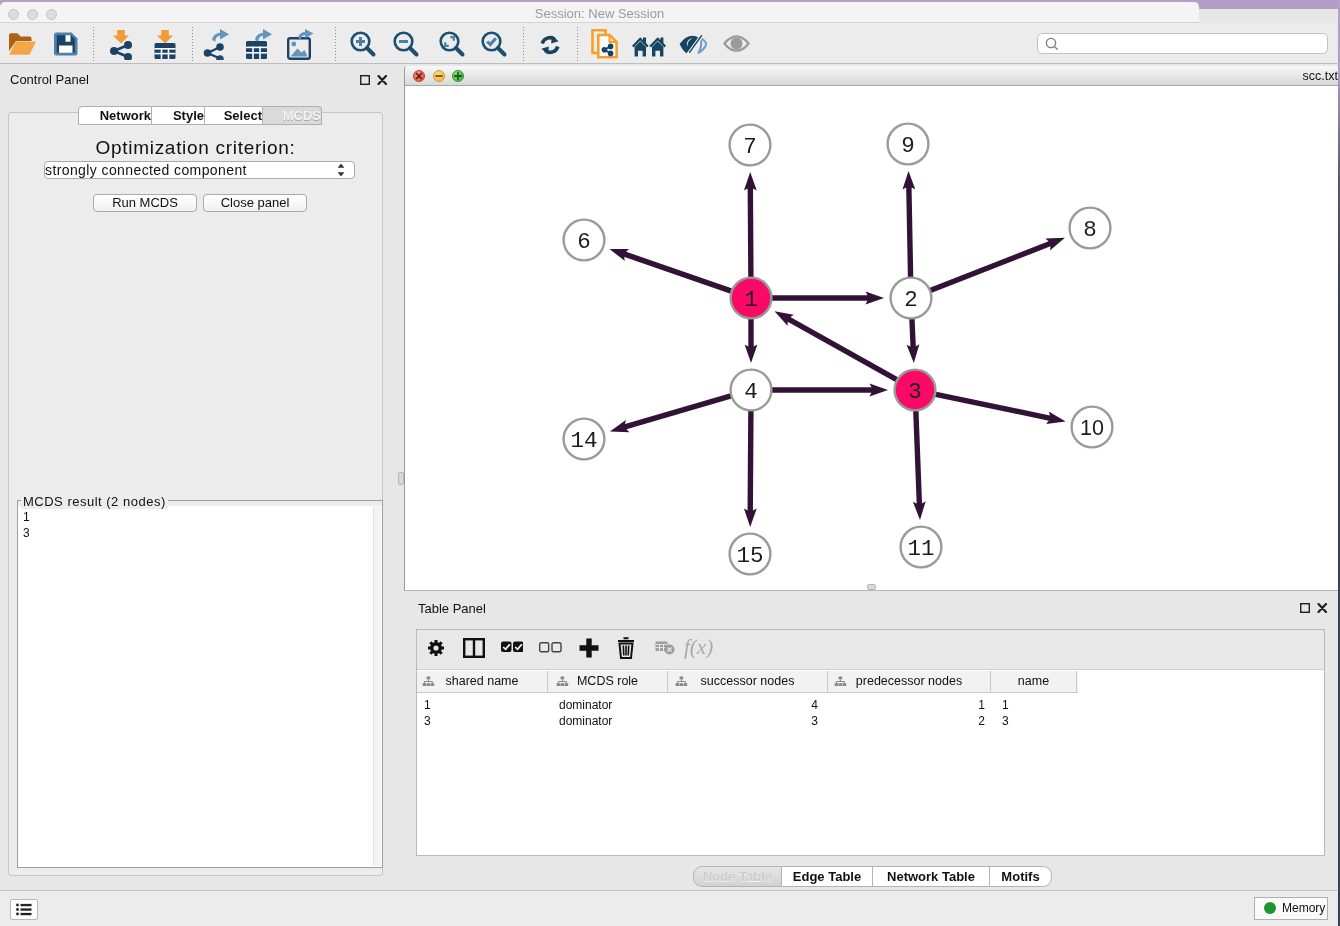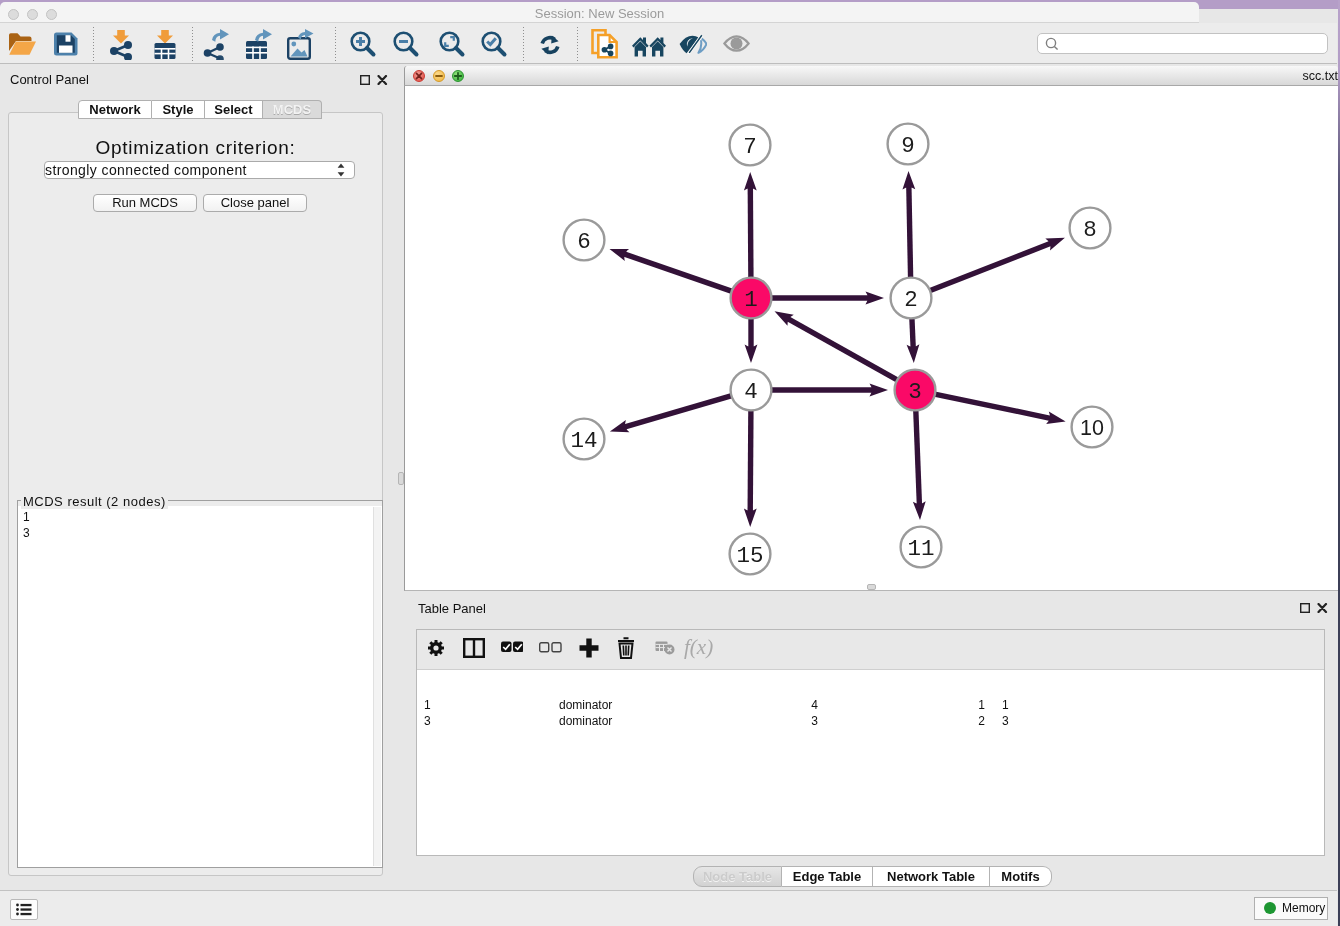--- a/index.html
+++ b/index.html
@@ -7,21 +7,21 @@
 #edgeR{left:1338px;top:0;width:2px;height:926px;background:linear-gradient(#b8a2ca 0px,#b29cc6 70px,#5a5578 180px,#3c3f57 300px,#3c3f57 100%)}
 #edgeT{left:0;top:0;width:1340px;height:9px;background:#b49dc7}
 #titlebar{left:0;top:2px;width:1199px;height:21px;background:#f4f4f4;border-bottom:1px solid #d4d4d4;border-radius:5px 5px 0 0}
 .tl{position:absolute;top:7px;width:11px;height:11px;border-radius:50%;background:#dcdcdc;border:1px solid #c3c3c3}
 #wtitle{position:absolute;left:0;top:4px;width:100%;text-align:center;font-size:13px;color:#9b9b9b}
 #toolbar{left:0;top:23px;width:1337px;height:41px;background:#ececec;border-bottom:1px solid #bdbdbd}
 .sep{position:absolute;top:4px;width:1px;height:34px;background-image:linear-gradient(#8f8f8f 34%,transparent 34%);background-size:1px 3px}
 #searchbox{left:1037px;top:33px;width:291px;height:21px;background:#fff;border:1px solid #c2c2c2;border-radius:5px}
 
 #cp-title{left:10px;top:72px;font-size:13px;color:#111}
-.tab{position:absolute;top:100px;height:19px;background:#fff;border:1px solid #b0b0b0;font-size:13px;font-weight:bold;color:#111;text-align:center;line-height:17px}
+.tab{position:absolute;top:106px;height:19px;background:#fff;border:1px solid #b0b0b0;font-size:13px;font-weight:bold;color:#111;text-align:right;line-height:17px}
 #cp-panel{left:8px;top:112px;width:375px;height:764px;background:#ececec;border:1px solid #c6c6c6;border-radius:3px}
 #opt-label{left:0px;top:137px;width:391px;text-align:center;font-size:19px;letter-spacing:0.7px;color:#111}
 #combo{left:44px;top:161px;width:311px;height:18px;background:#fff;border:1px solid #aaa;border-radius:4px;font-size:14px;letter-spacing:0.4px;color:#111;line-height:16px;}
 .btn{position:absolute;height:18px;background:linear-gradient(#ffffff,#f1f1f1);border:1px solid #ababab;border-radius:4px;font-size:13px;color:#111;text-align:center;line-height:16px}
 #fieldset{left:17px;top:500px;width:366px;height:368px;border:1px solid #9f9f9f}
 #fs-legend{left:21px;top:494px;font-size:13px;letter-spacing:0.5px;color:#111;background:#ececec;padding:0 2px}
 #fs-inner{left:18px;top:506px;width:364px;height:361px;background:#fff;font-size:12px;color:#111;padding:3px 0 0 5px;line-height:16px}
 #fs-scroll{left:373px;top:507px;width:8px;height:359px;background:#f3f3f3;border-left:1px solid #e0e0e0}
 
 #vsplit-handle{left:398px;top:472px;width:6px;height:13px;background:#d9d9d9;border:1px solid #b5b5b5;border-radius:2px}
@@ -343,20 +343,39 @@
           <line x1="0.5" y1="3.4" x2="12.5" y2="3.4"></line>
           <line x1="0.5" y1="6.6" x2="12.5" y2="6.6"></line>
           <line x1="4.5" y1="3" x2="4.5" y2="10"></line>
           <line x1="8.5" y1="3" x2="8.5" y2="10"></line>
         </g>
     <circle cx="14.5" cy="8.5" r="5" fill="#9b9b9b"></circle>
     <path d="M12.5 6.5 L16.5 10.5 M16.5 6.5 L12.5 10.5" stroke="#e8e8e8" stroke-width="1.4"></path>
   </svg>
   <div class="abs" style="left:267px;top:5px;font-family:'Liberation Serif',serif;font-style:italic;font-size:21px;color:#a9a9a9">f(x)</div>
   </div>
+  <div class="abs" id="tp-header">
+    <div class="hcell" style="left:0;width:131px">shared name</div>
+    <div class="hcell" style="left:131px;width:120px">MCDS role</div>
+    <div class="hcell" style="left:251px;width:160px">successor nodes</div>
+    <div class="hcell" style="left:411px;width:163px">predecessor nodes</div>
+    <div class="hcell" style="left:574px;width:86px">name</div>
+    <svg class="hicon" width="13" height="11" style="left:5px">
+        <use href="#tree"></use>
+      </svg>
+    <svg class="hicon" width="13" height="11" style="left:139px">
+        <use href="#tree"></use>
+      </svg>
+    <svg class="hicon" width="13" height="11" style="left:258px">
+        <use href="#tree"></use>
+      </svg>
+    <svg class="hicon" width="13" height="11" style="left:417px">
+        <use href="#tree"></use>
+      </svg>
+  </div>
   <svg width="0" height="0">
       <defs>
         <g id="tree">
           <rect x="4.6" y="0.5" width="3.6" height="2.8" fill="#888"></rect>
           <rect x="0.6" y="7.2" width="3.6" height="2.8" fill="#888"></rect>
           <rect x="4.6" y="7.2" width="3.6" height="2.8" fill="#888"></rect>
           <rect x="8.6" y="7.2" width="3.6" height="2.8" fill="#888"></rect>
           <path d="M6.4 3.3 V5.5 M2.4 7.2 V5.5 H10.4 V7.2" stroke="#888" fill="none"></path>
         </g>
       </defs>

